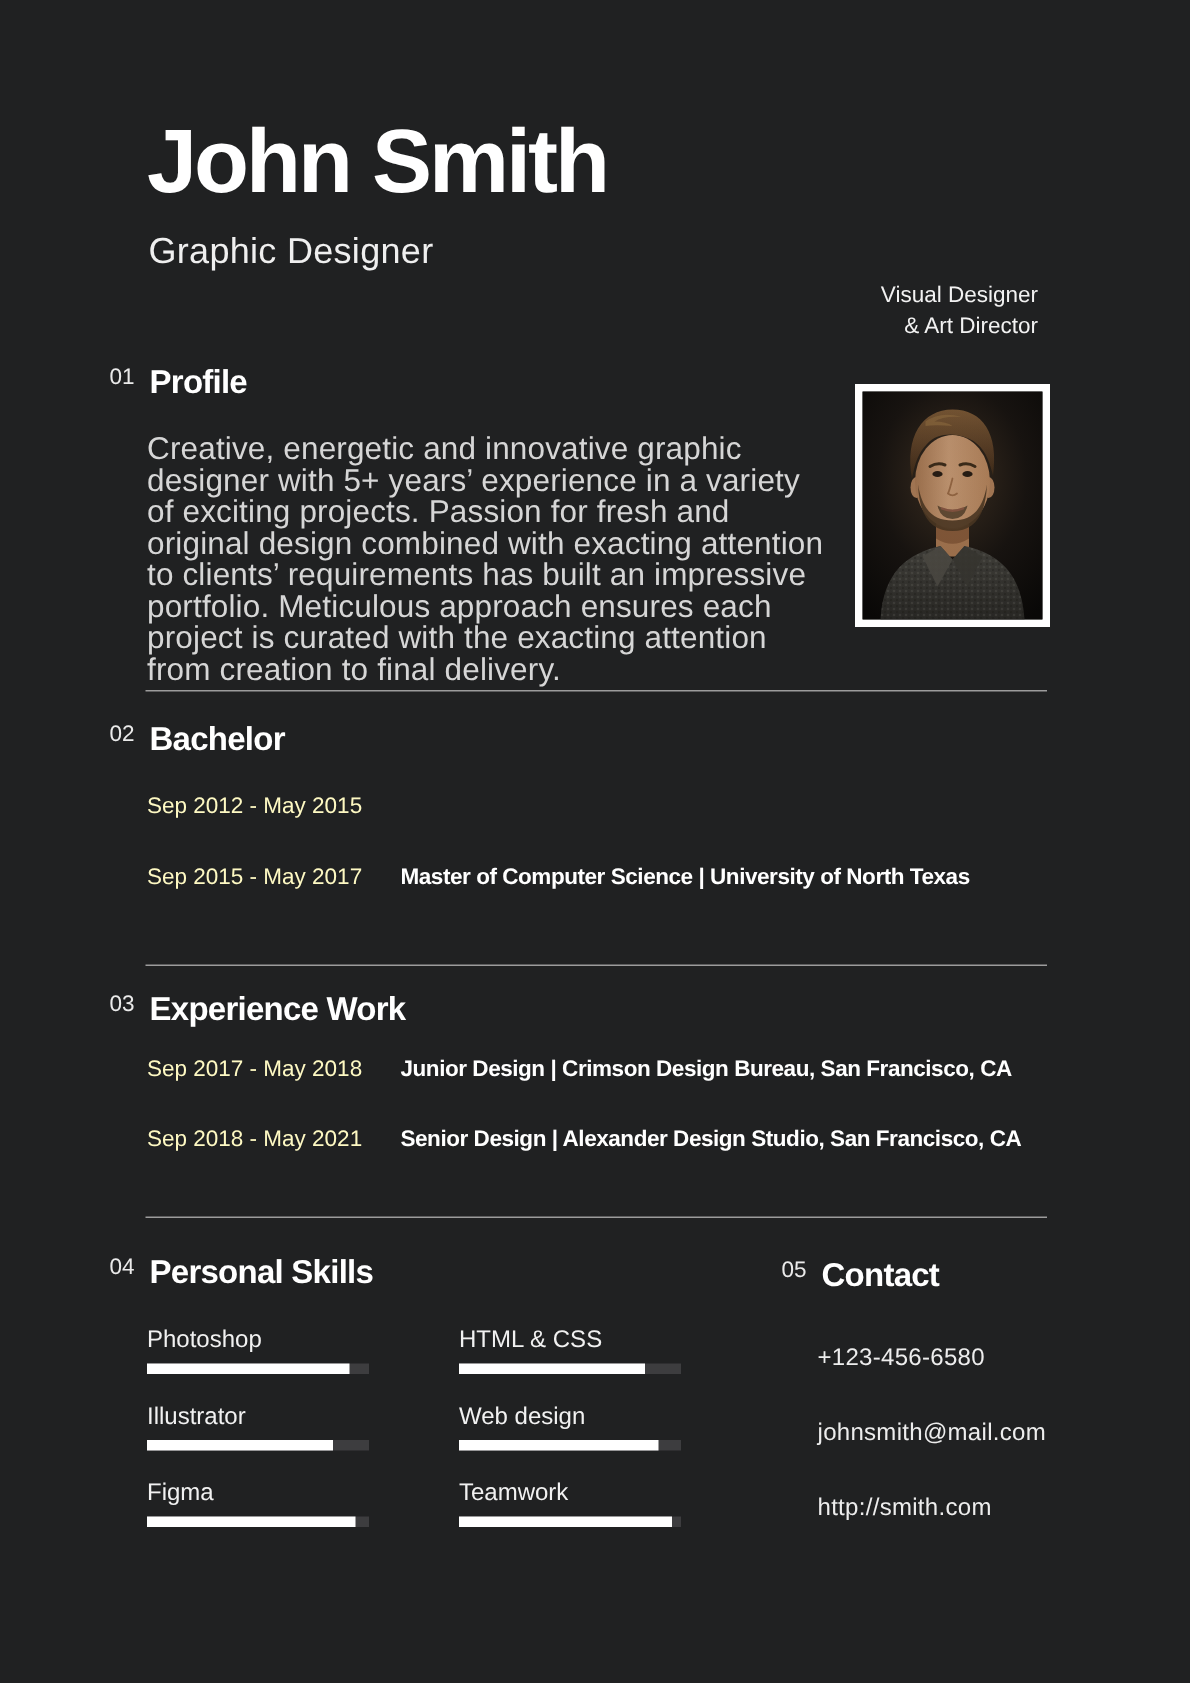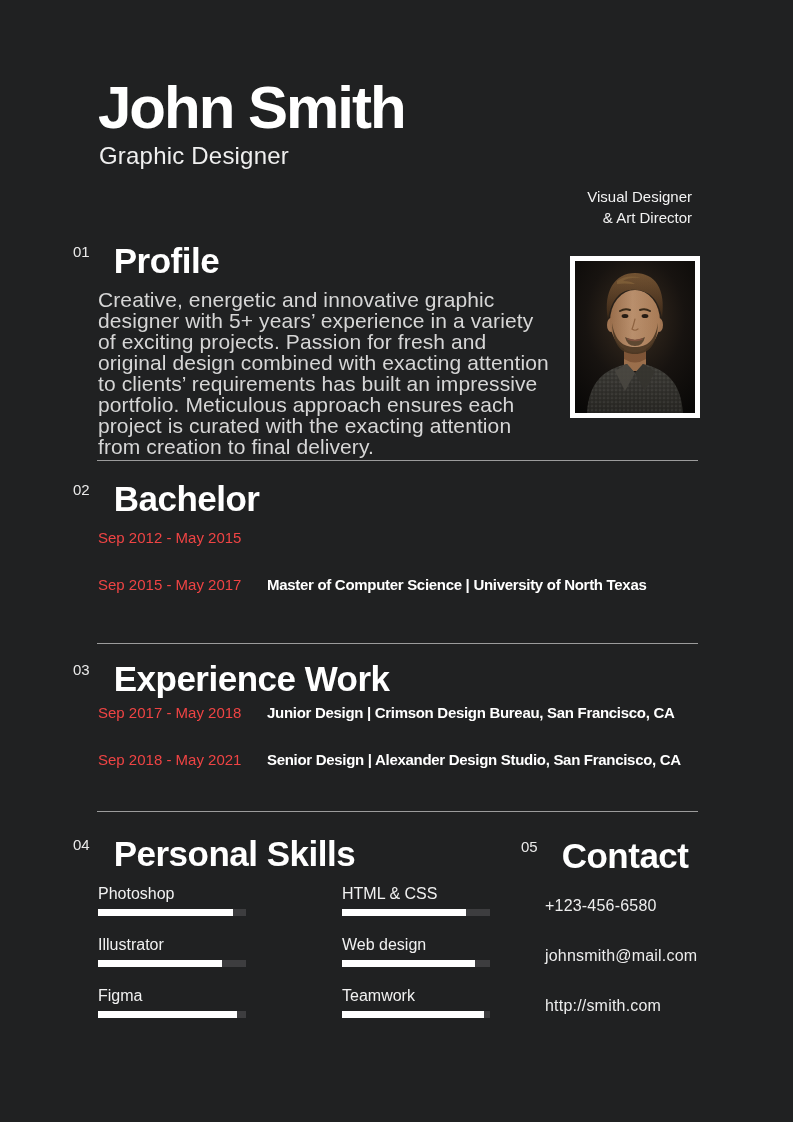--- a/index.html
+++ b/index.html
@@ -7,29 +7,29 @@
     --divider:#9c9c9c; --bar-track:#3d3d3f; --bar-fill:#ffffff; --photo-border:#ffffff;
   }
   *{margin:0;padding:0;box-sizing:border-box;}
   html,body{background:var(--background);}
   body{font-family:"Liberation Sans","DejaVu Sans",sans-serif;-webkit-font-smoothing:antialiased;}
   .page{position:relative;width:793px;height:1122px;background:var(--background);overflow:hidden;}
 
   
   .name{position:absolute;left:98px;top:78px;font-size:60px;line-height:1;font-weight:700;
         letter-spacing:-2px;color:var(--text-primary);}
-  .role{position:absolute;left:99px;top:140px;font-size:24px;line-height:31px;font-weight:400;
+  .role{position:absolute;left:99px;top:152px;font-size:24px;line-height:31px;font-weight:400;
         color:#efefef;letter-spacing:0.2px;}
   .side-title{position:absolute;right:101px;top:166px;text-align:right;font-size:15px;
         line-height:21px;color:#f2f2f2;margin-top:20px;}
 
   
-  .sec-head{position:absolute;display:flex;align-items:flex-start;gap:24px;color:var(--text-primary);}
+  .sec-head{position:absolute;display:flex;align-items:flex-start;gap:10px;color:var(--text-primary);}
   .sec-num{font-size:15px;line-height:1.2;font-weight:400;color:#eaeaea;}
-  .sec-title{font-size:35px;line-height:1.05;font-weight:700;letter-spacing:-0.5px;}
+  .sec-title{font-size:22px;line-height:1.05;font-weight:700;letter-spacing:-0.5px;}
   .head-profile{left:73px;top:243px;}
   .head-education{left:73px;top:481px;}
   .head-experience{left:73px;top:661px;}
   .head-skills{left:73px;top:836px;}
   .head-contact{left:521px;top:838px;}
 
   
   .profile-text{position:absolute;left:98px;top:289px;width:452px;font-size:21px;line-height:21px;
         color:var(--text-secondary);letter-spacing:0.1px;}
 
@@ -39,26 +39,26 @@
   .photo-frame svg{display:block;width:120px;height:152px;}
 
   
   .divider{position:absolute;left:97px;width:601px;height:1px;background:var(--divider);}
   .div-1{top:460px;} .div-2{top:643px;} .div-3{top:811px;}
 
   
   .rows{position:absolute;left:98px;width:640px;}
   .rows-education{top:528px;} .rows-experience{top:703px;}
   .t-row{display:flex;align-items:flex-start;margin-bottom:28px;}
-  .t-date{width:169px;flex:none;font-size:15px;line-height:19px;color:#ef4444;}
+  .t-date{width:169px;flex:none;font-size:15px;line-height:19px;color:#fef9c3;}
   .t-detail{font-size:15px;line-height:19px;font-weight:700;letter-spacing:-0.3px;color:var(--text-primary);}
 
   
   .skill-col{position:absolute;top:884px;width:148px;}
-  .skill-col-1{left:98px;} .skill-col-2{left:306px;margin-left:36px;}
+  .skill-col-1{left:98px;} .skill-col-2{left:306px;}
   .skill{margin-bottom:19px;}
   .skill-label{font-size:16px;line-height:19px;color:#f1f1f1;}
   .skill-track{margin-top:6px;width:100%;height:7px;background:var(--bar-track);}
   .skill-fill{height:100%;width:0;background:var(--bar-fill);}
 
   
   .contact-list{position:absolute;left:545px;top:896px;}
   .contact-item{font-size:16px;line-height:19px;color:#ededed;margin-bottom:31px;letter-spacing:0.2px;}
 </style>
 </head>

